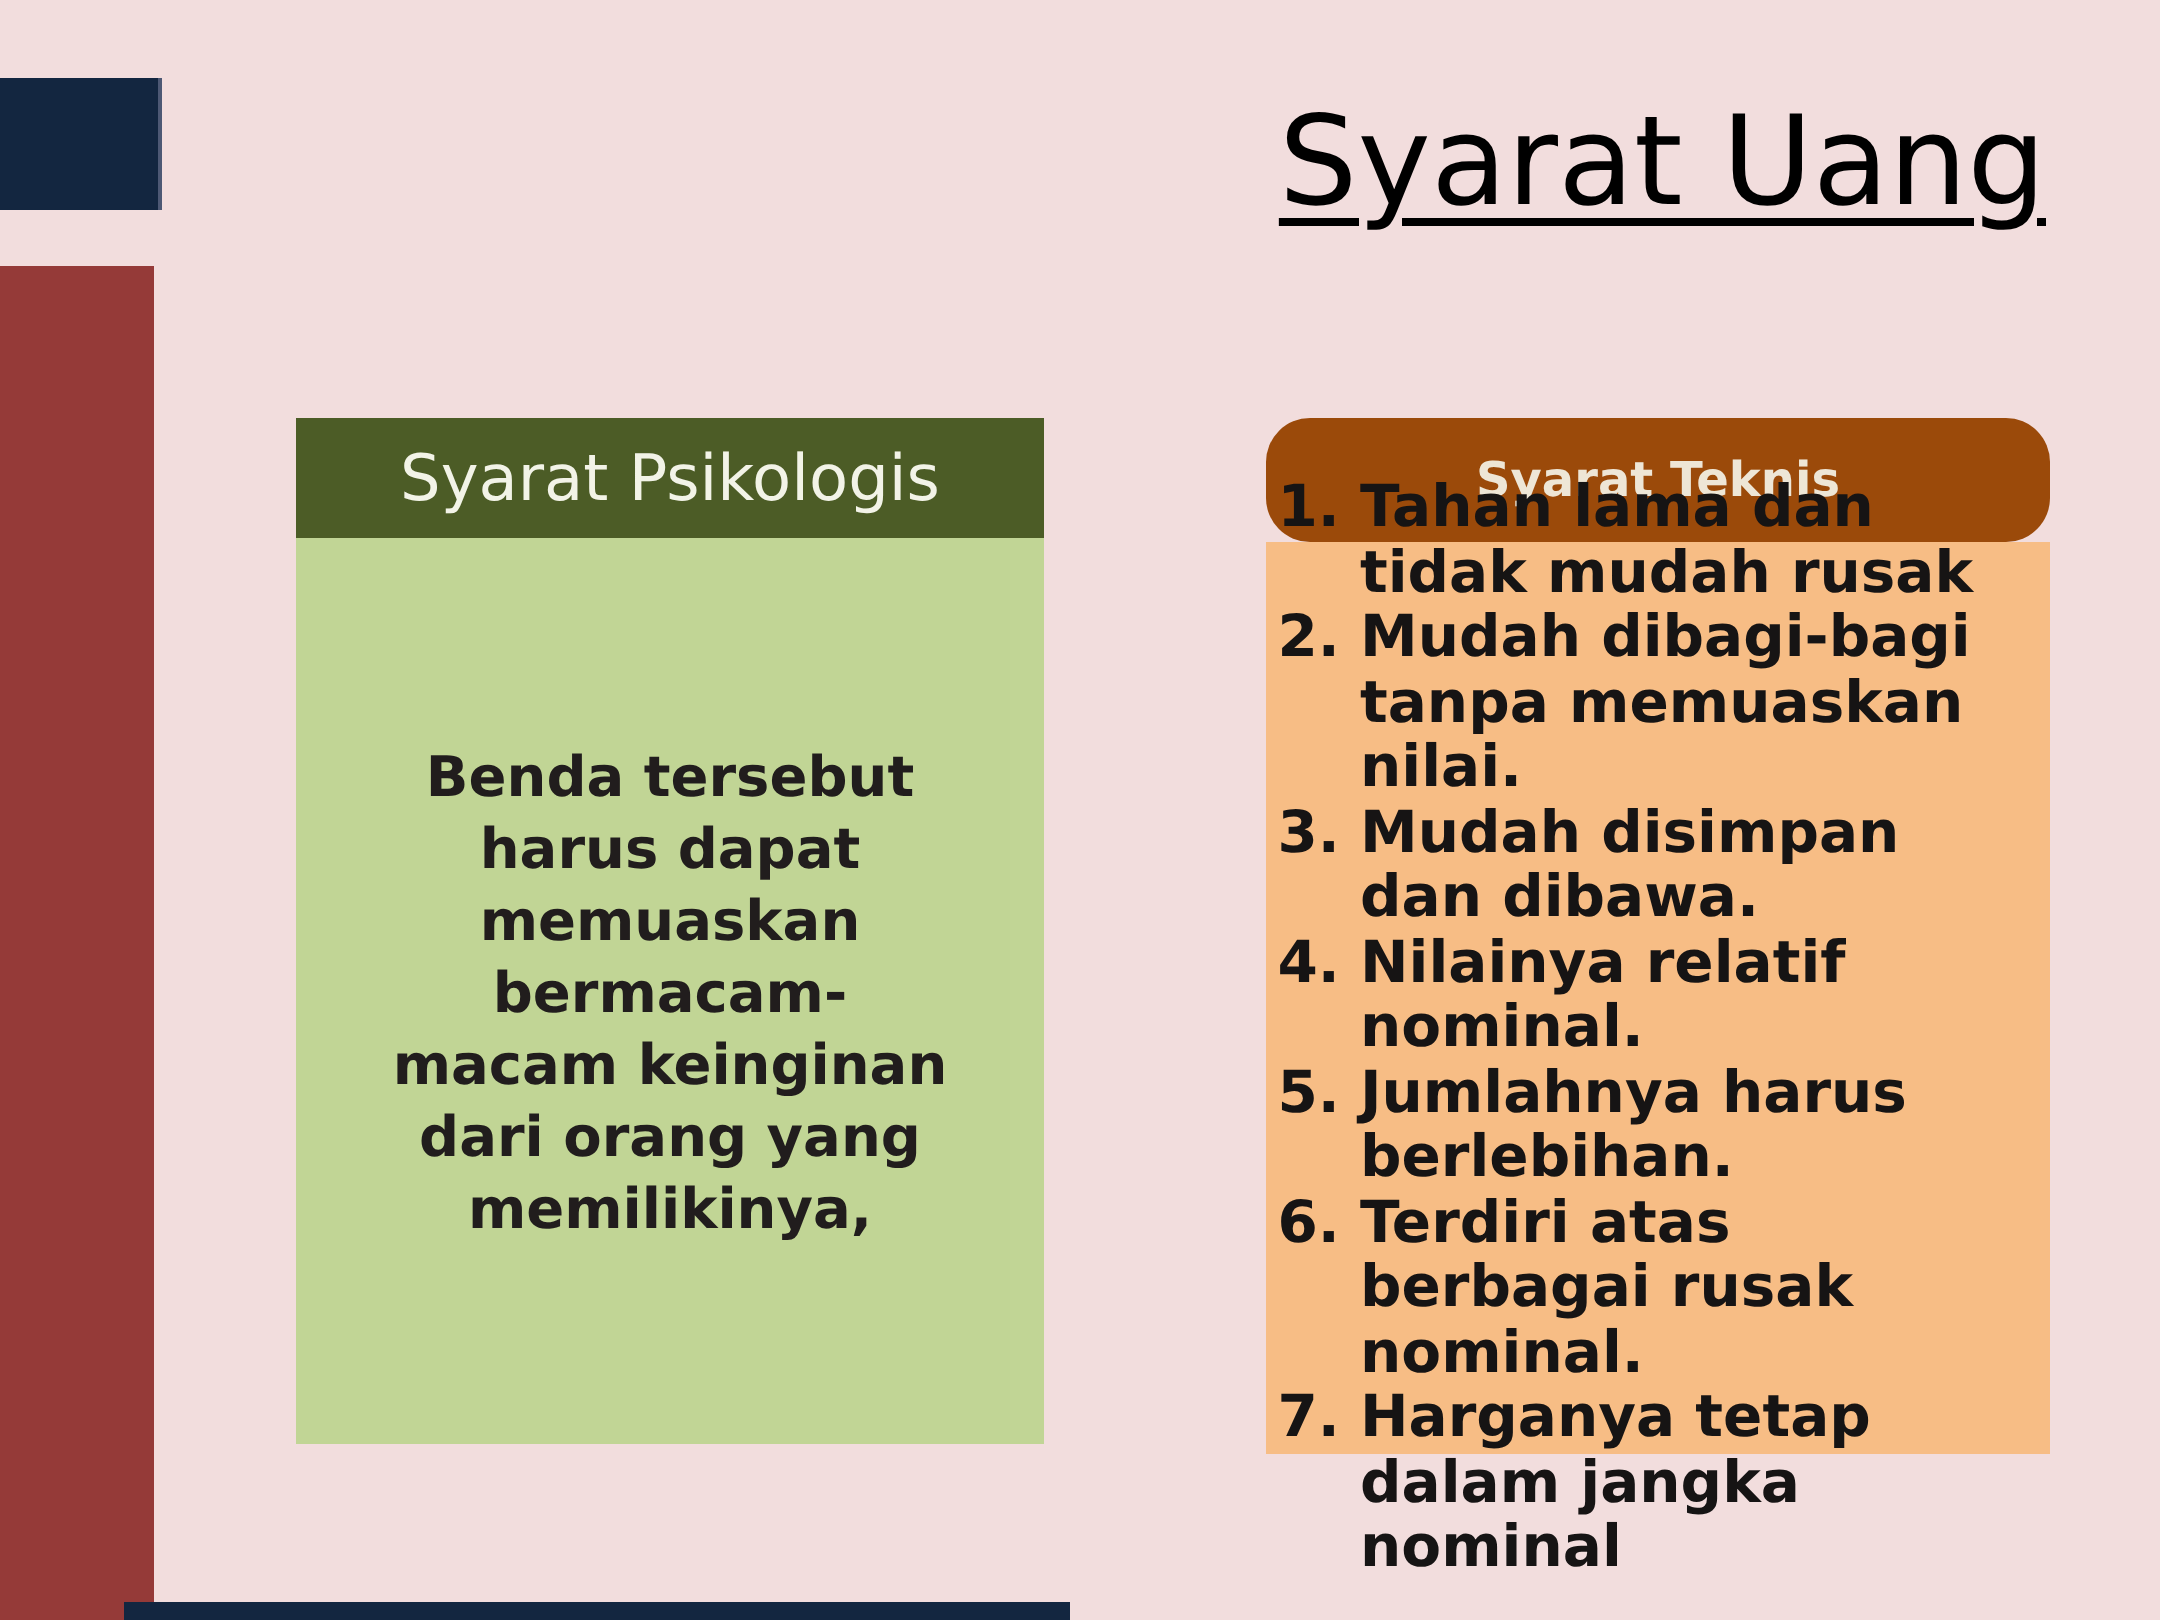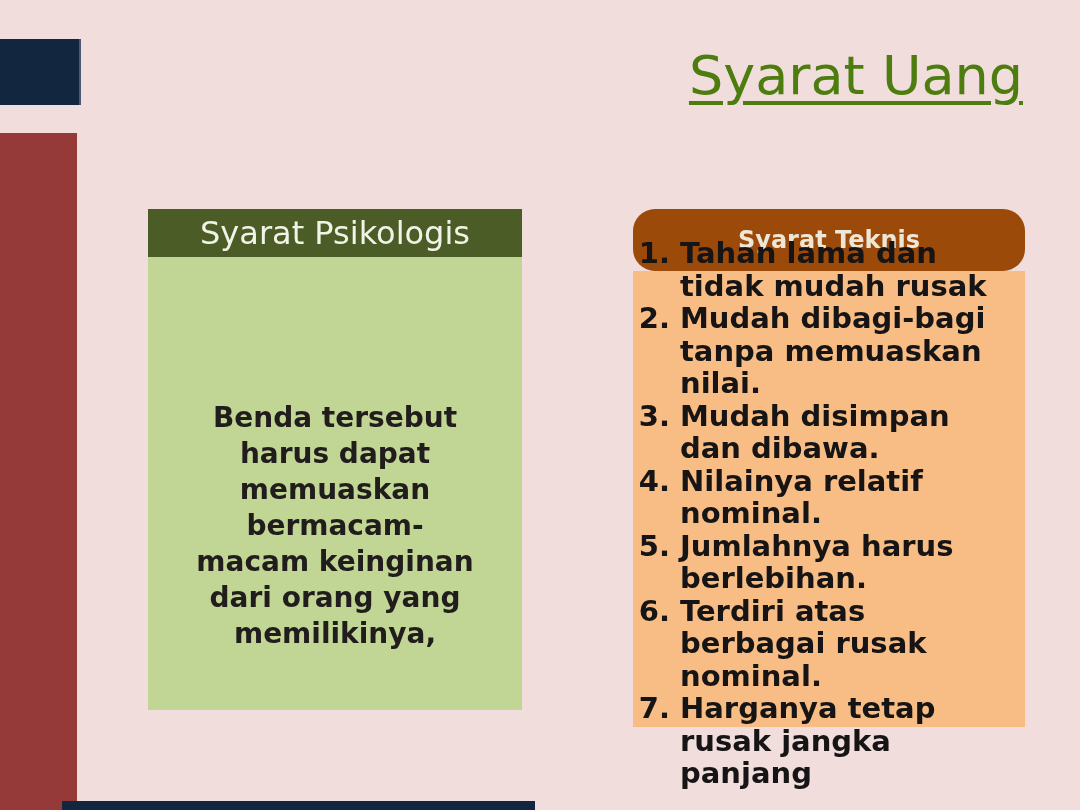--- a/index.html
+++ b/index.html
@@ -30,57 +30,56 @@
     position: absolute;
     left: 62px; top: 801px;
     width: 473px; height: 9px;
     background: #132640;
   }
 
   
   .title {
     position: absolute;
     top: 44px; right: 57px;
-    font-size: 54px;
+    font-size: 62px;
     line-height: 1.18;
-    color: #4d7c0f;
+    color: #000000;
     text-decoration: underline;
     text-decoration-thickness: 4px;
     text-underline-offset: 7px;
     white-space: nowrap;
   }
 
   
   .psikologis-box {
     position: absolute;
     left: 148px; top: 209px;
     width: 374px; height: 518px;
   }
   .psikologis-header {
-    height: 48px;
+    height: 60px;
     background: #4c5c26;
     color: #f2f3e7;
     font-size: 32px;
     display: flex;
     align-items: center;
     justify-content: center;
   }
   .psikologis-body {
     height: 453px;
     background: #c1d595;
     box-sizing: border-box;
     padding: 102px 47px 0 47px;
   }
   .psikologis-text {
     color: #211d1d;
     font-weight: bold;
     font-size: 28px;
     line-height: 36px;
     text-align: center;
-    margin-top: 41px;
   }
 
   
   .teknis-box {
     position: absolute;
     left: 633px; top: 209px;
     width: 392px; height: 518px;
   }
   .teknis-header {
     height: 62px;
@@ -136,16 +135,16 @@
     <div class="teknis-body"></div>
   </div>
 
   <ol class="teknis-list">
       <li>Tahan lama dan tidak mudah rusak</li>
       <li>Mudah dibagi-bagi tanpa memuaskan nilai.</li>
       <li>Mudah disimpan dan dibawa.</li>
       <li>Nilainya relatif nominal.</li>
       <li>Jumlahnya harus berlebihan.</li>
       <li>Terdiri atas berbagai rusak nominal.</li>
-      <li>Harganya tetap rusak jangka panjang</li>
+      <li>Harganya tetap dalam jangka nominal</li>
     </ol>
 
 </div>
 
 </body></html>

